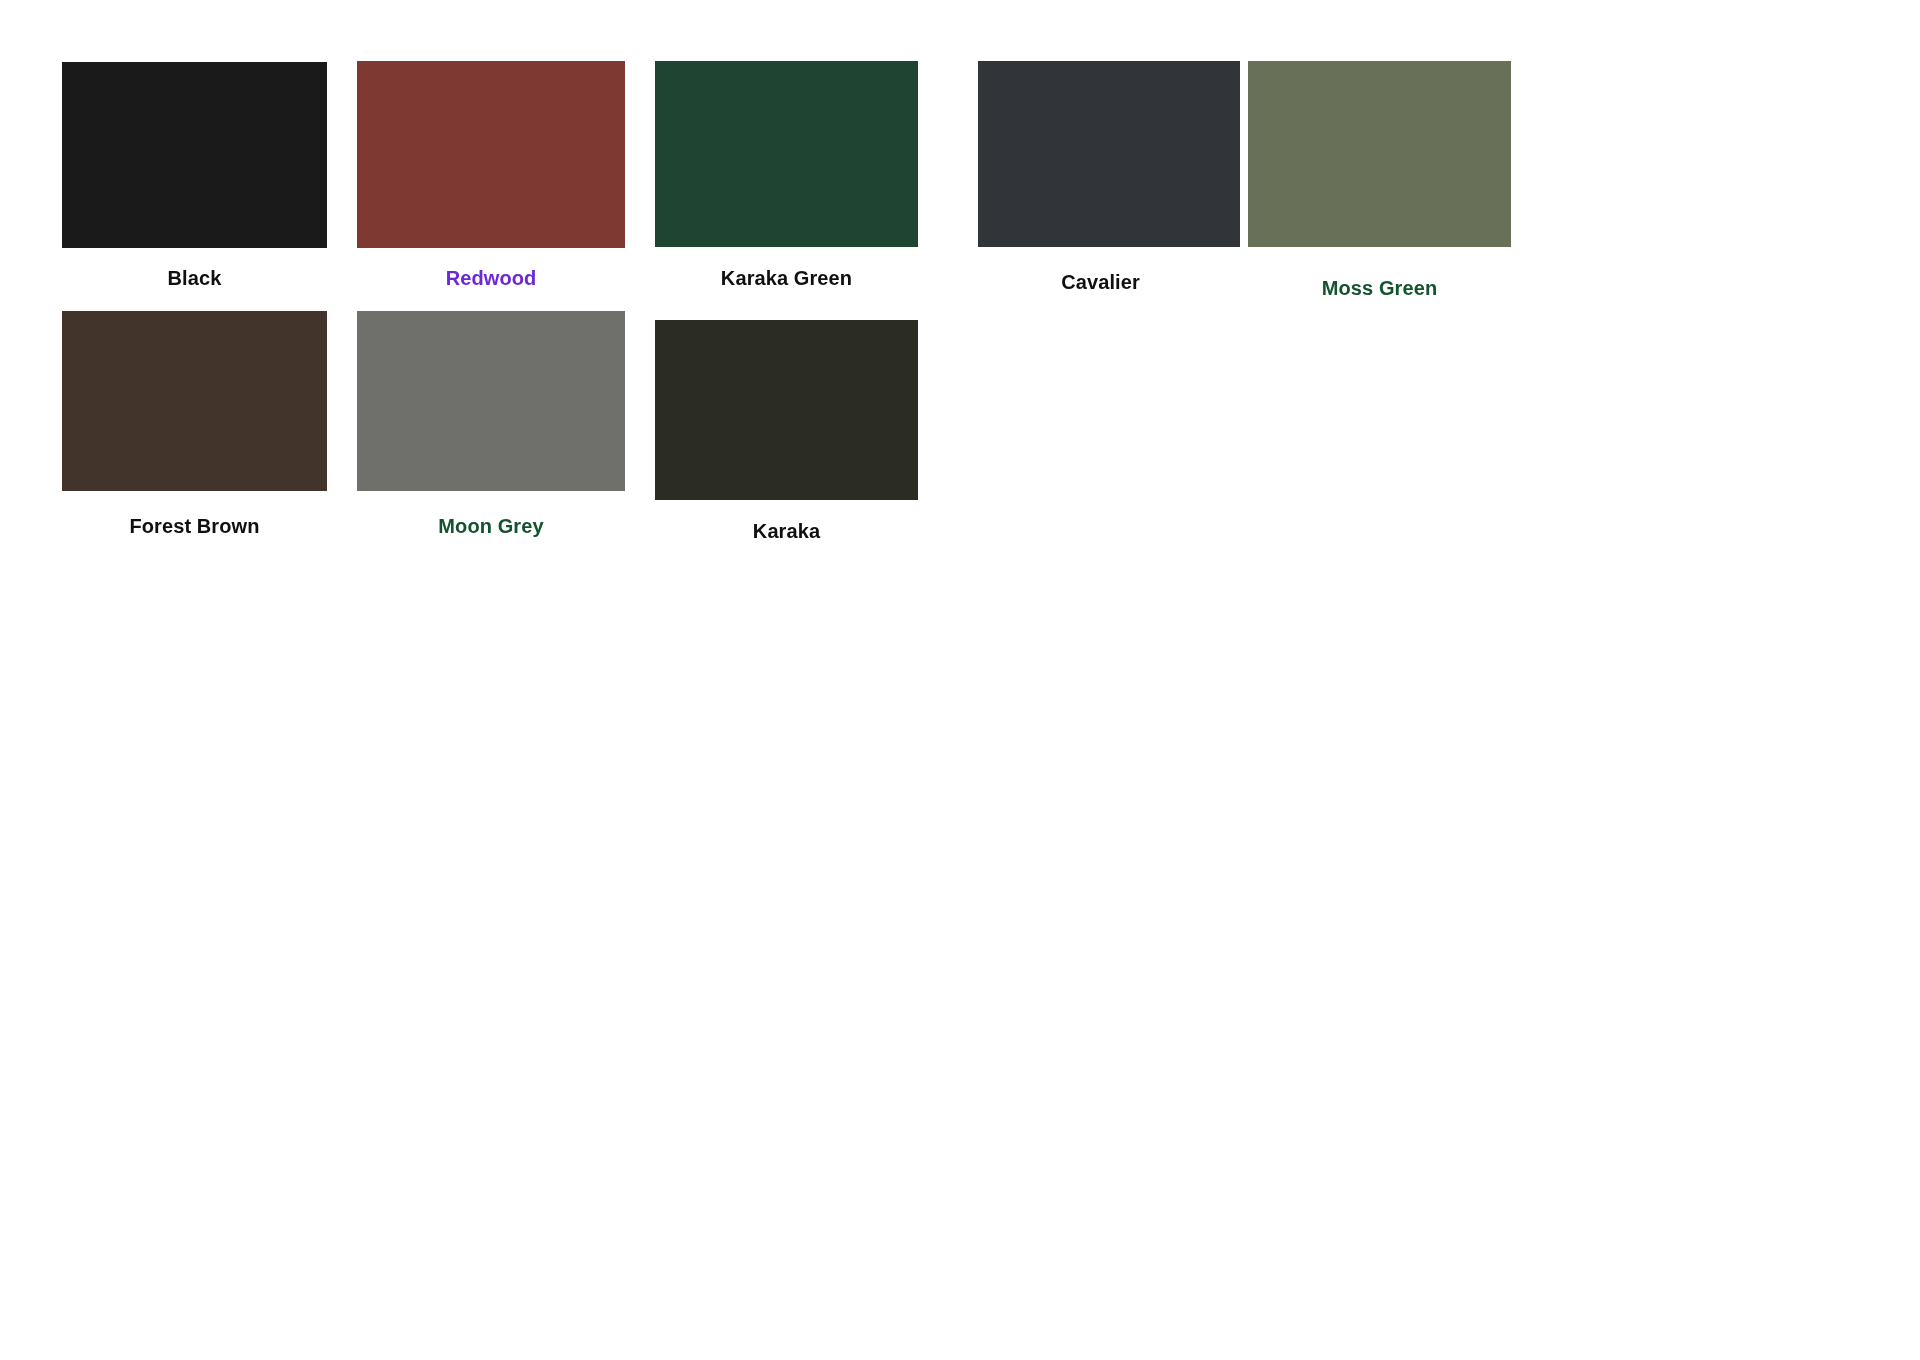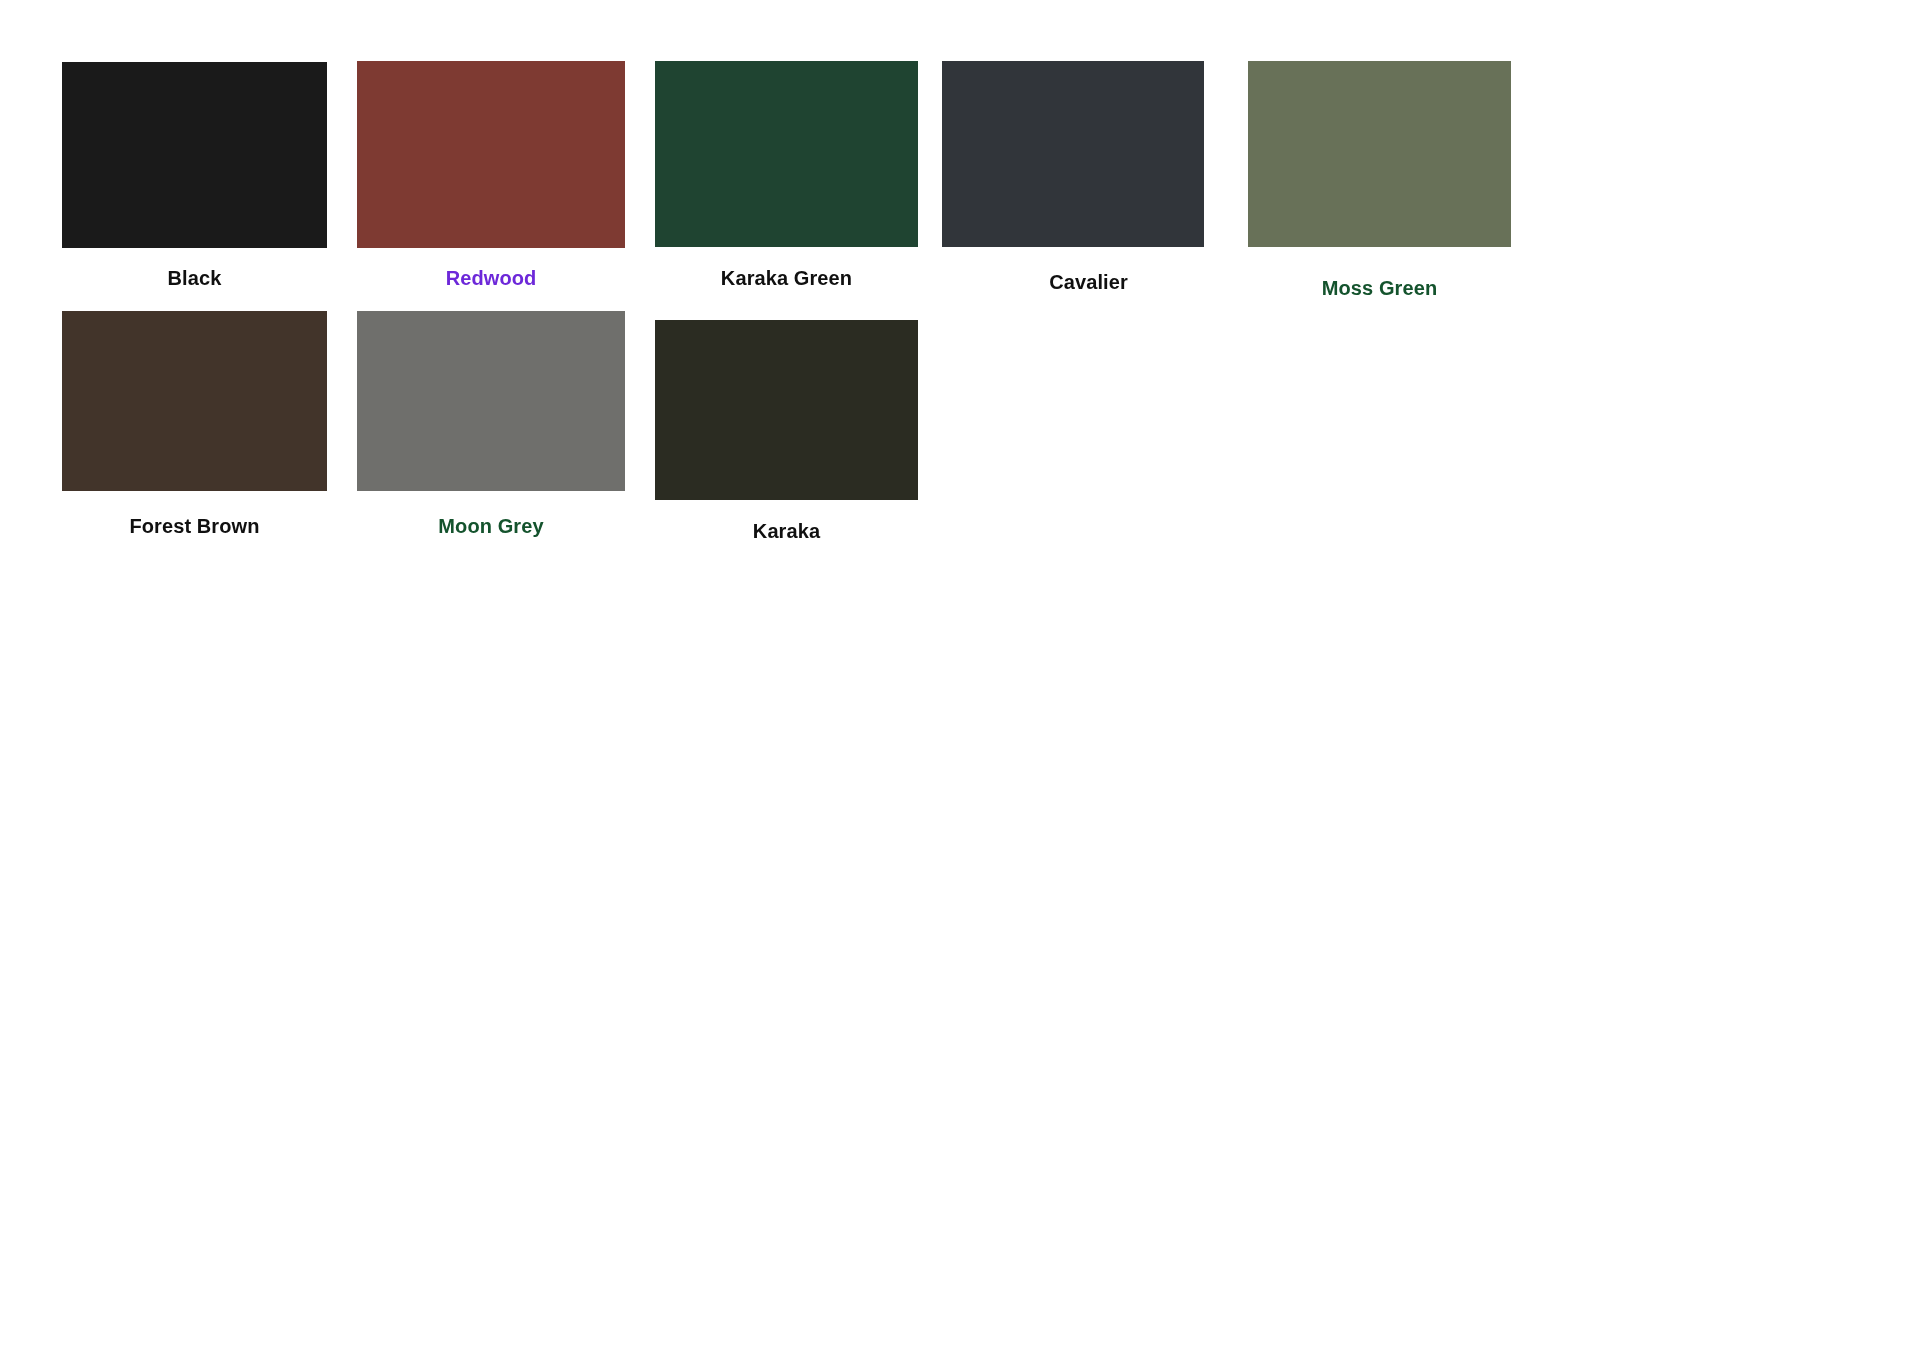--- a/index.html
+++ b/index.html
@@ -48,21 +48,21 @@
         <div class="swatch-label" style="top: 206px; color: rgb(16, 16, 16);">Black</div>
       </div>
       <div class="swatch-cell" style="left: 357px; top: 61px; width: 268px; height: 247px;">
         <div class="swatch-chip" title="Redwood" style="width: 268px; height: 187px; background: rgb(126, 58, 50);"></div>
         <div class="swatch-label" style="top: 207px; color: #6d28d9;">Redwood</div>
       </div>
       <div class="swatch-cell" style="left: 655px; top: 61px; width: 263px; height: 247px;">
         <div class="swatch-chip" title="Meadow Green" style="width: 263px; height: 186px; background: rgb(31, 68, 49);"></div>
         <div class="swatch-label" style="top: 207px; color: rgb(16, 16, 16);">Karaka Green</div>
       </div>
-      <div class="swatch-cell" style="left: 942px; top: 61px; width: 245px; height: 251px; padding-left: 48px;">
+      <div class="swatch-cell" style="left: 978px; top: 61px; width: 245px; height: 251px;">
         <div class="swatch-chip" title="Cavalier" style="width: 262px; height: 186px; background: rgb(49, 53, 58);"></div>
         <div class="swatch-label" style="top: 211px; color: rgb(16, 16, 16);">Cavalier</div>
       </div>
       <div class="swatch-cell" style="left: 1248px; top: 61px; width: 263px; height: 247px;">
         <div class="swatch-chip" title="Moss Green" style="width: 263px; height: 186px; background: rgb(104, 113, 88);"></div>
         <div class="swatch-label" style="top: 217px; color: #14532d;">Moss Green</div>
       </div>
       <div class="swatch-cell" style="left: 62px; top: 311px; width: 265px; height: 245px;">
         <div class="swatch-chip" title="Forest Brown" style="width: 265px; height: 180px; background: rgb(66, 52, 42);"></div>
         <div class="swatch-label" style="top: 205px; color: rgb(16, 16, 16);">Forest Brown</div>

